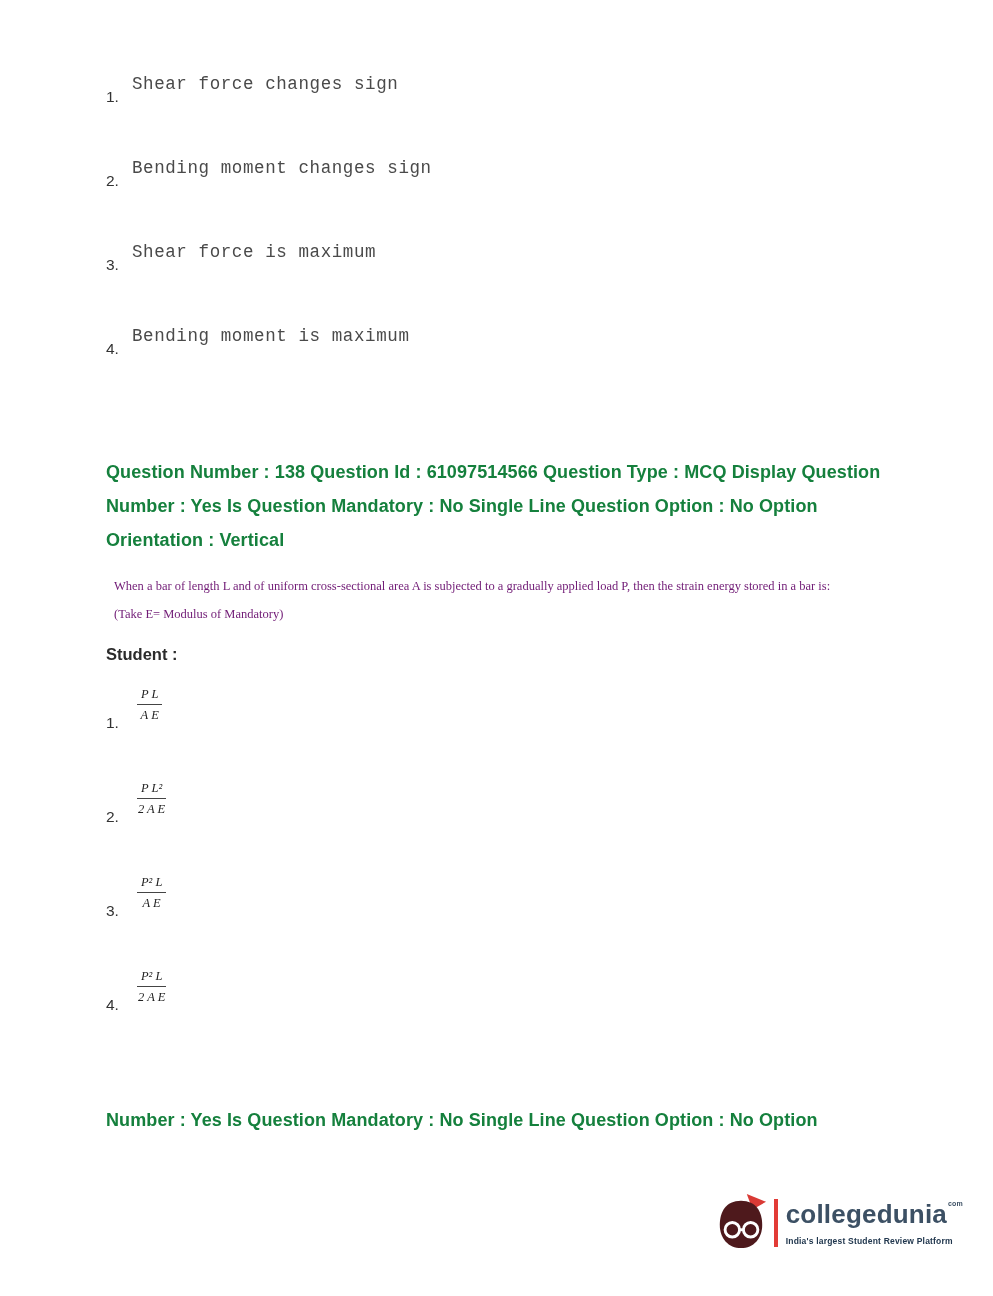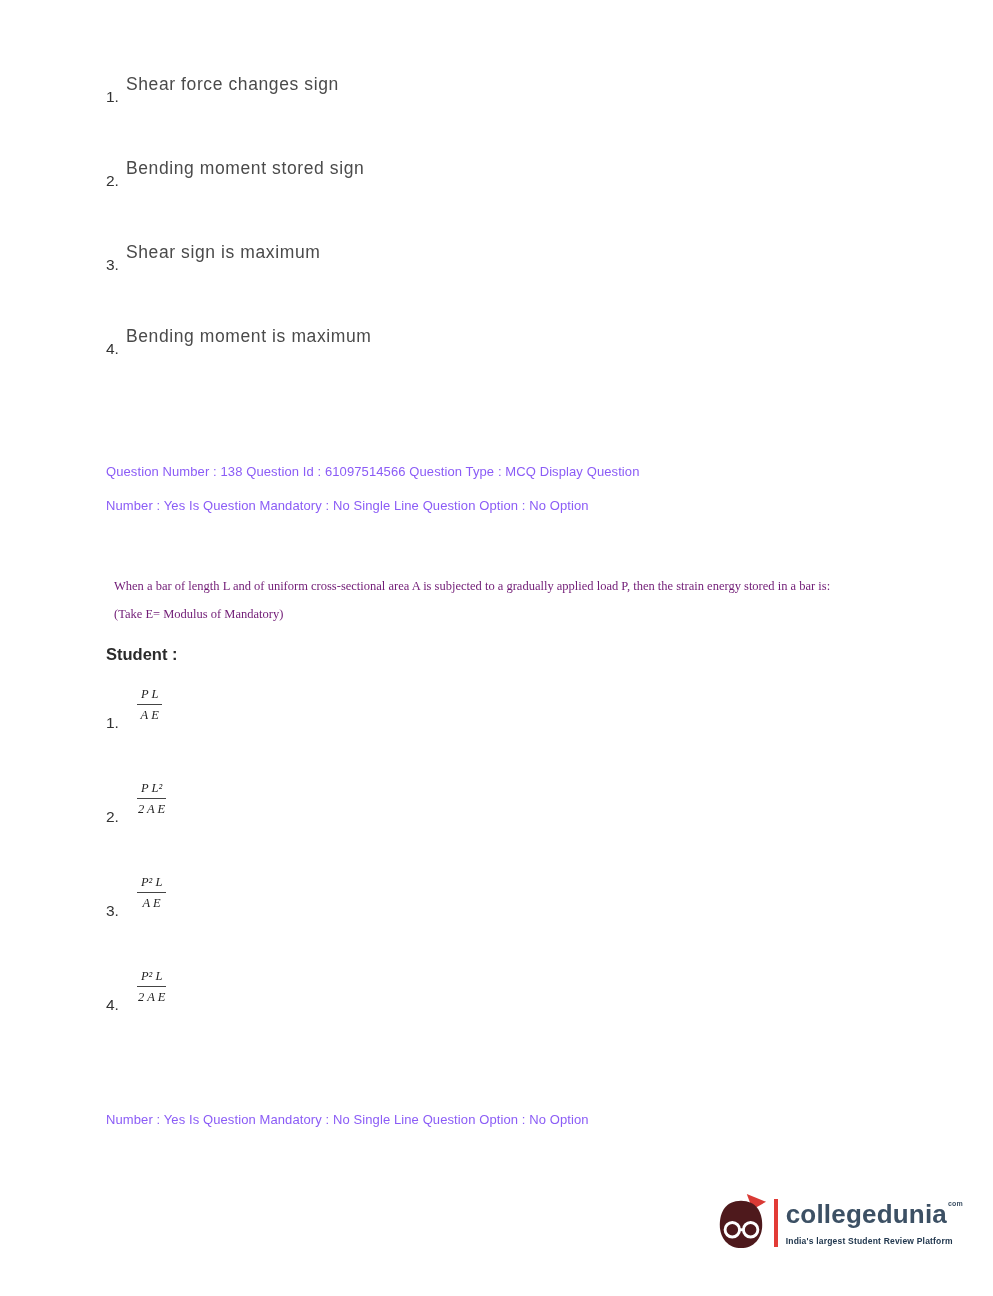--- a/index.html
+++ b/index.html
@@ -12,29 +12,29 @@
   .page { position:absolute; inset:0; background:#ffffff; }
 
   
   .top-options { position:absolute; left:106px; top:70px; }
   .top-option { display:flex; align-items:flex-end; height:34px; margin-bottom:50px; }
   .opt-num {
     font-family:"Liberation Sans", sans-serif;
     font-size:15.5px; color:#333; line-height:1;
   }
   .top-option .opt-text {
-    font-family:Liberation Sans, sans-serif;
+    font-family:Liberation Mono, monospace;
     font-size:17.5px; color:#4a4a4a; letter-spacing:0.6px;
-    position:relative; top:-11px; margin-left:7px; line-height:1;
+    position:relative; top:-11px; margin-left:13px; line-height:1;
   }
 
   
   .q-header {
     position:absolute; left:106px; width:800px;
-    font-weight:normal; font-size:13px; line-height:34px; color:#8b5cf6;
+    font-weight:bold; font-size:18px; line-height:34px; color:#15803d;
     letter-spacing:0.1px;
   }
   .q138-header { top:455px; }
   .q139-header { top:1103px; }
 
   
   .q-body {
     position:absolute; left:114px; top:572px;
     font-family:"Liberation Serif", serif;
     font-size:12.5px; line-height:28px; color:#701a75;
@@ -77,35 +77,36 @@
 
 <div class="page">
 
   <div class="top-options">
     <div class="top-option">
       <span class="opt-num">1.</span>
       <span class="opt-text">Shear force changes sign</span>
     </div>
     <div class="top-option">
       <span class="opt-num">2.</span>
-      <span class="opt-text">Bending moment stored sign</span>
+      <span class="opt-text">Bending moment changes sign</span>
     </div>
     <div class="top-option">
       <span class="opt-num">3.</span>
-      <span class="opt-text">Shear sign is maximum</span>
+      <span class="opt-text">Shear force is maximum</span>
     </div>
     <div class="top-option">
       <span class="opt-num">4.</span>
       <span class="opt-text">Bending moment is maximum</span>
     </div>
   </div>
 
   <div class="q-header q138-header">
     <div>Question Number : 138 Question Id : 61097514566 Question Type : MCQ Display Question</div>
     <div>Number : Yes Is Question Mandatory : No Single Line Question Option : No Option</div>
+    <div>Orientation : Vertical</div>
   </div>
 
   <div class="q-body">
     <div>When a bar of length L and of uniform cross-sectional area A is subjected to  a gradually applied load P, then the strain energy stored in a bar is:</div>
     <div>(Take E= Modulus of Mandatory)</div>
   </div>
 
   <div class="options-label">Student :</div>
 
   <div class="frac-options">

